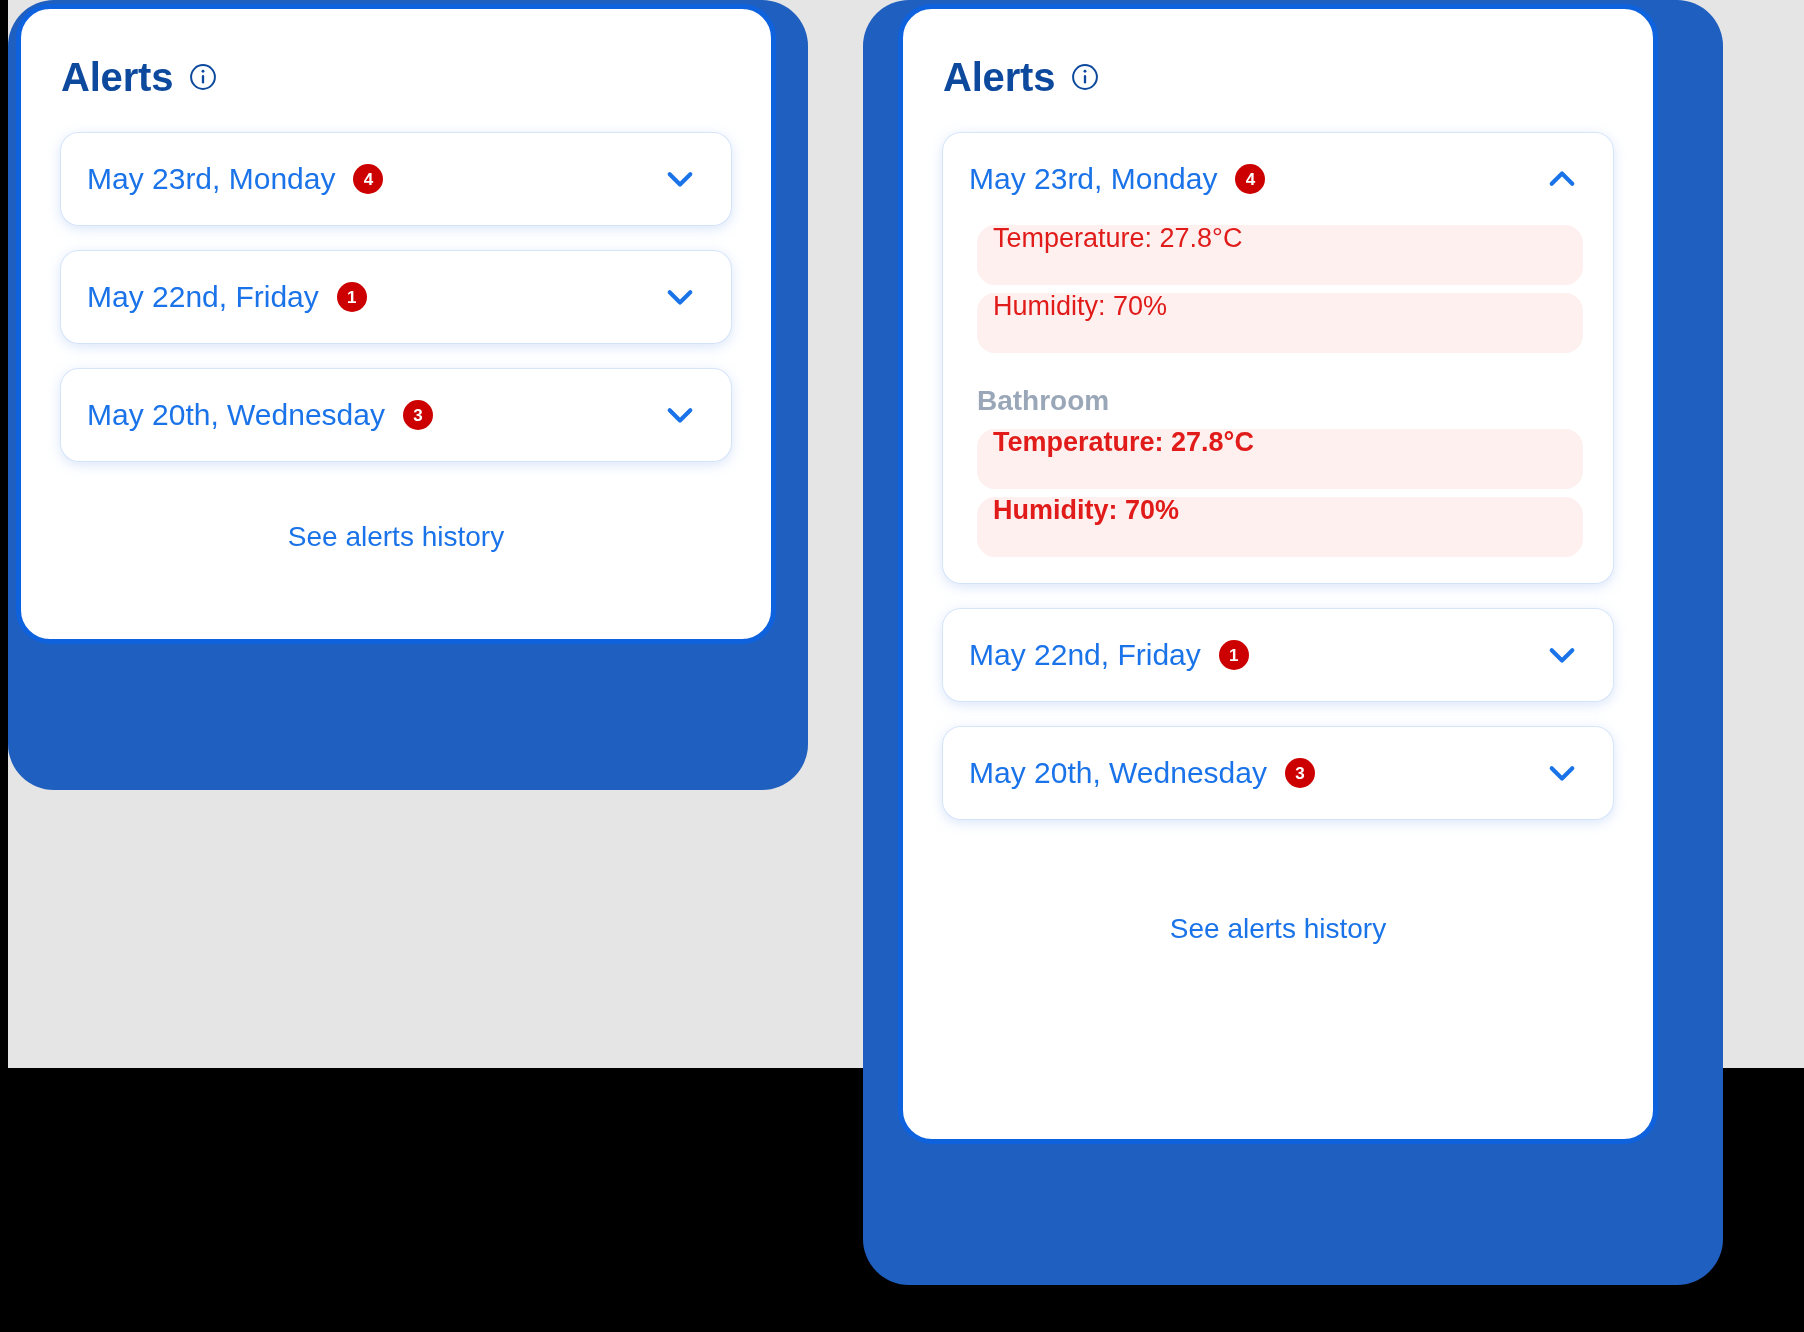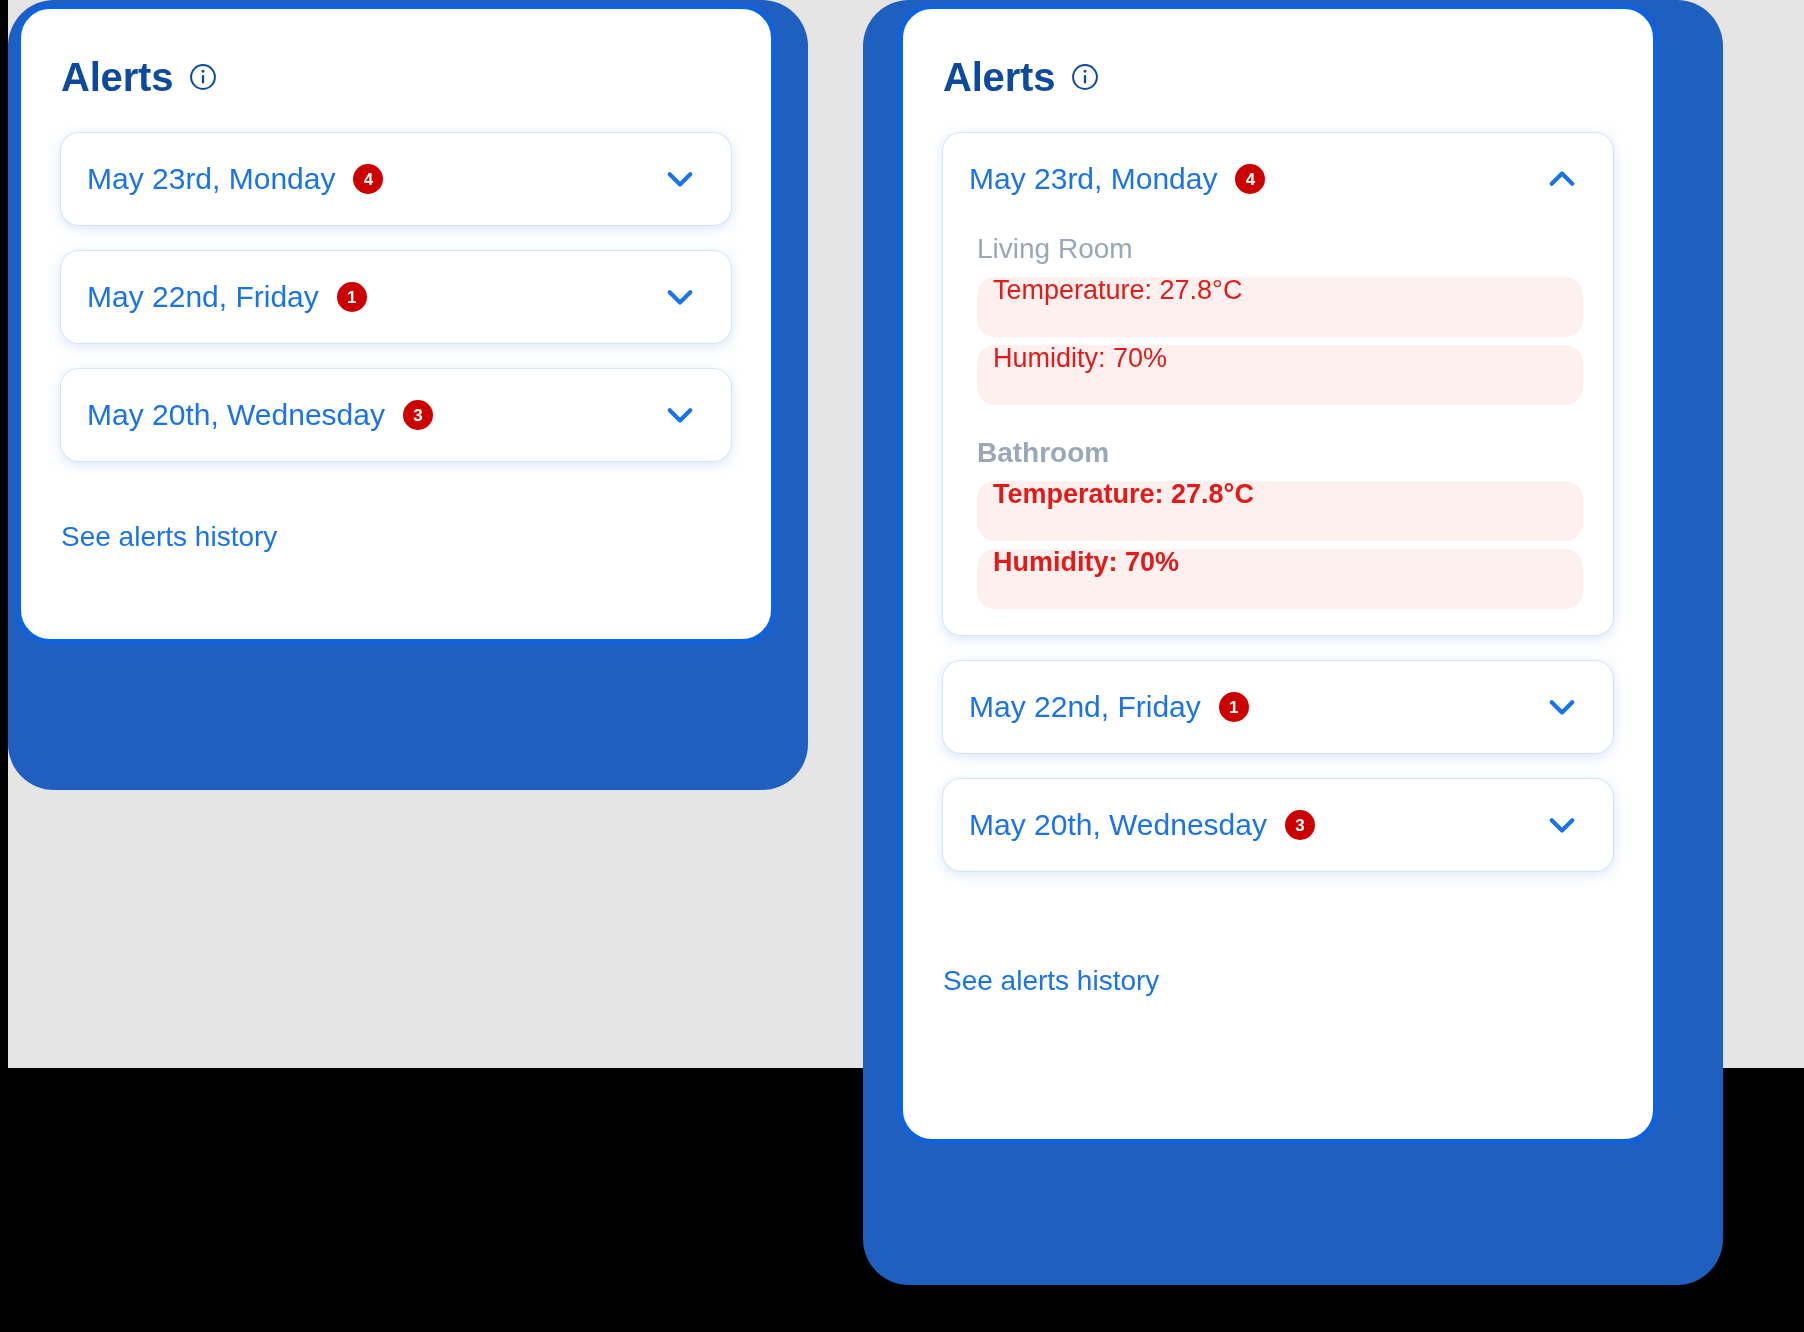--- a/index.html
+++ b/index.html
@@ -138,20 +138,21 @@
   .alert-pill:last-child { margin-bottom: 0; }
   .alert-pill-text {
     font-size: 27px;
     color: #e01b19;
     line-height: 1;
   }
 
   
   .history-link-wrap {
     display: flex;
+    justify-content: center;
     padding-top: 36px;
   }
   .history-link {
     font-size: 28px;
     color: #1a73e8;
     cursor: pointer;
     line-height: 1;
     text-decoration: none;
   }
   #panel-right .history-link-wrap { padding-top: 70px; }
@@ -238,21 +239,20 @@
         <span class="group-chevron">
           <svg width="38" height="38" viewBox="0 0 24 24" aria-hidden="true">
             <path d="M5.5 15 L12 8.5 L18.5 15" fill="none" stroke="#1a73e8" stroke-width="2.6" stroke-linecap="round" stroke-linejoin="round"></path>
           </svg>
         </span>
       </div>
 
       <div class="group-body">
 
         <div class="room-block">
-          <div class="room-name">Living Room</div>
           <div class="alert-pill">
             <span class="alert-pill-text">Temperature: 27.8°C</span>
           </div>
           <div class="alert-pill">
             <span class="alert-pill-text">Humidity: 70%</span>
           </div>
         </div>
 
         <div class="room-block">
           <div class="room-name">Bathroom</div>

